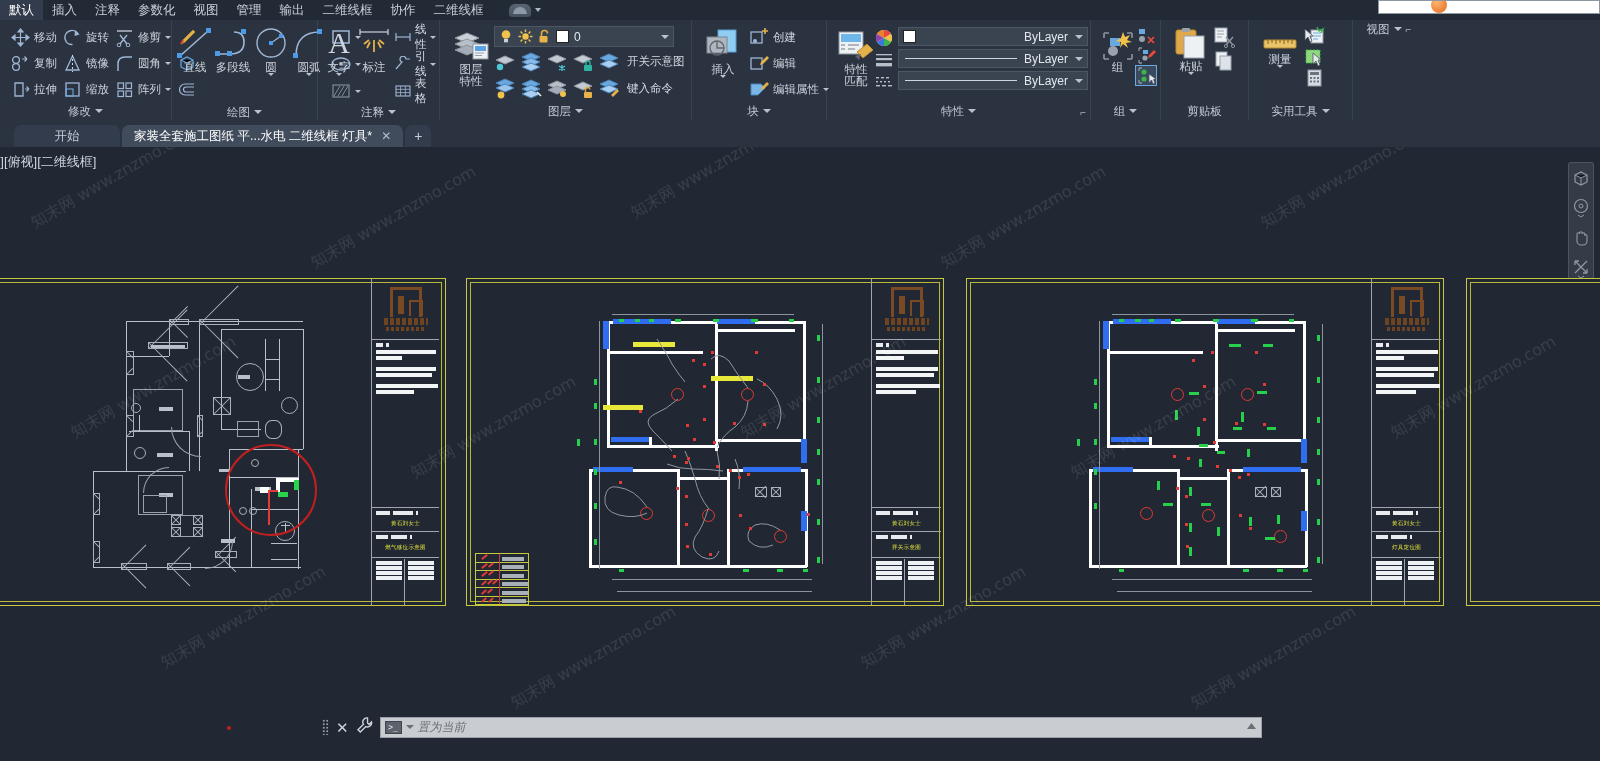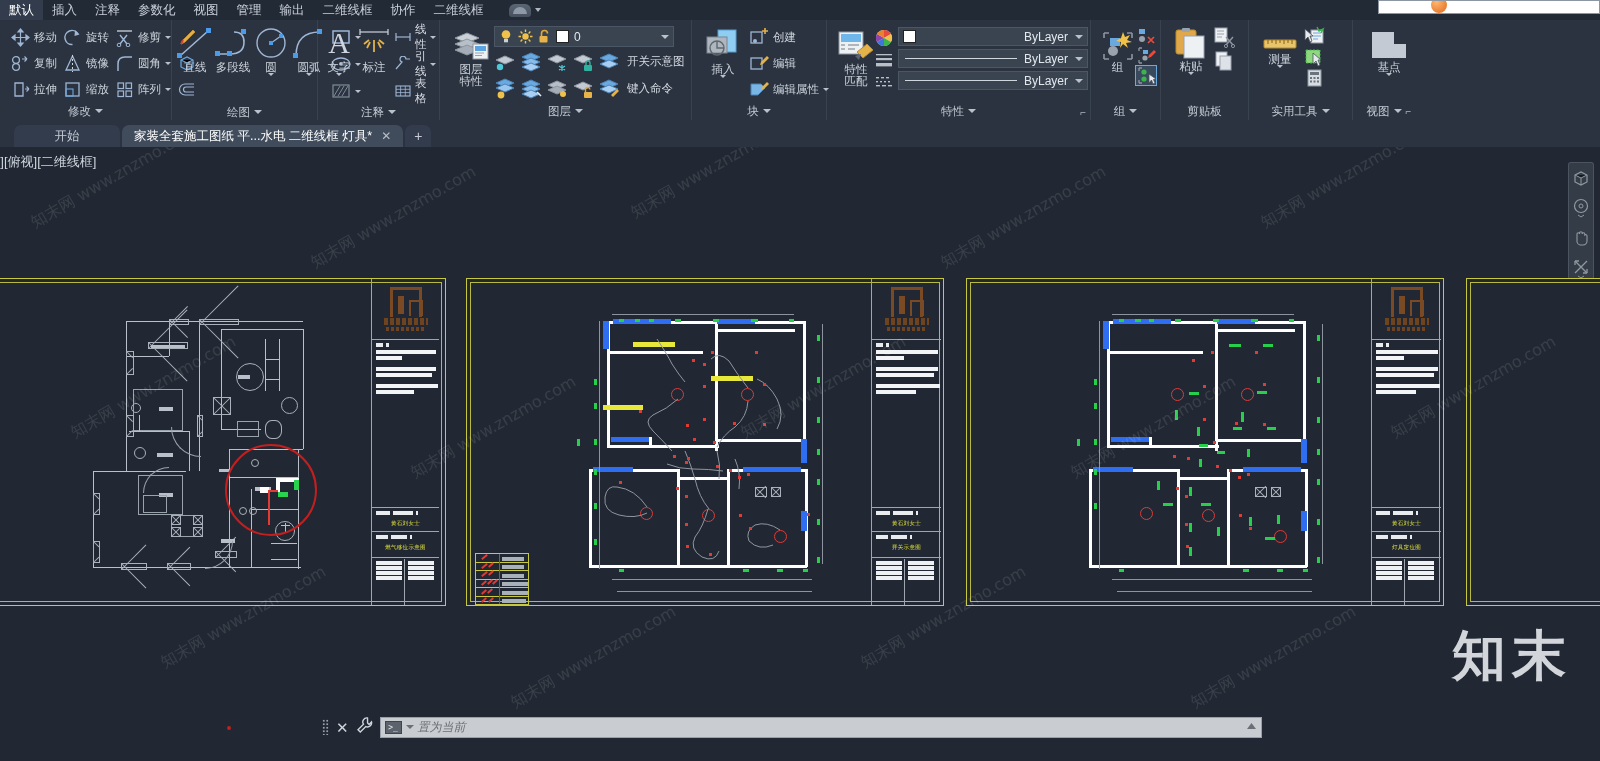--- a/index.html
+++ b/index.html
@@ -947,31 +947,20 @@
             </span>
         </div>
       </div>
       <div class="panel-title">
         <span>实用工具</span>
         <span class="caret"></span>
       </div>
     </div>
 
     <div class="panel" style="width:72px;border-right:none">
-      <div class="panel-body" style="justify-content:center">
-        <div class="bigbtn" style="width:48px;padding-top:6px">
-          <span class="ic">
-              <svg width="42" height="30" viewBox="0 0 42 30">
-                <path d="M4 2 H26 V14 H38 V28 H4 Z" fill="#c3cad3"></path>
-              </svg>
-            </span>
-          <span class="lbl">基点</span>
-          <span class="caret sm"></span>
-        </div>
-      </div>
       <div class="panel-title">
         <span>视图</span>
         <span class="caret"></span>
         <span style="font-size:10px;color:#aeb6c0">⌐</span>
       </div>
     </div>
 
   </div>
 
   <div class="filetabs">
@@ -1537,21 +1526,20 @@
       <span style="left:400px;top:270px;">知末网 www.znzmo.com</span>
       <span style="left:730px;top:230px;">知末网 www.znzmo.com</span>
       <span style="left:1060px;top:270px;">知末网 www.znzmo.com</span>
       <span style="left:1380px;top:230px;">知末网 www.znzmo.com</span>
       <span style="left:150px;top:460px;">知末网 www.znzmo.com</span>
       <span style="left:500px;top:500px;">知末网 www.znzmo.com</span>
       <span style="left:850px;top:460px;">知末网 www.znzmo.com</span>
       <span style="left:1180px;top:500px;">知末网 www.znzmo.com</span>
     </div>
 
-    <div class="wm-brand">知末</div>
 
   </div>
 
   <div class="cmdwrap">
     <span class="gripdots"></span>
     <span class="cmdclose">✕</span>
     <span>
       <svg width="17" height="17" viewBox="0 0 17 17">
           <path d="M11.5 1 a4 4 0 0 0-4 6.2 L2 12.7 l2.3 2.3 l5.5-5.5 A4 4 0 0 0 15.5 5 l-2.4 2.4 l-1.5-1.5 Z" fill="none" stroke="#cfd5dd" stroke-width="1.4"></path>
         </svg>

